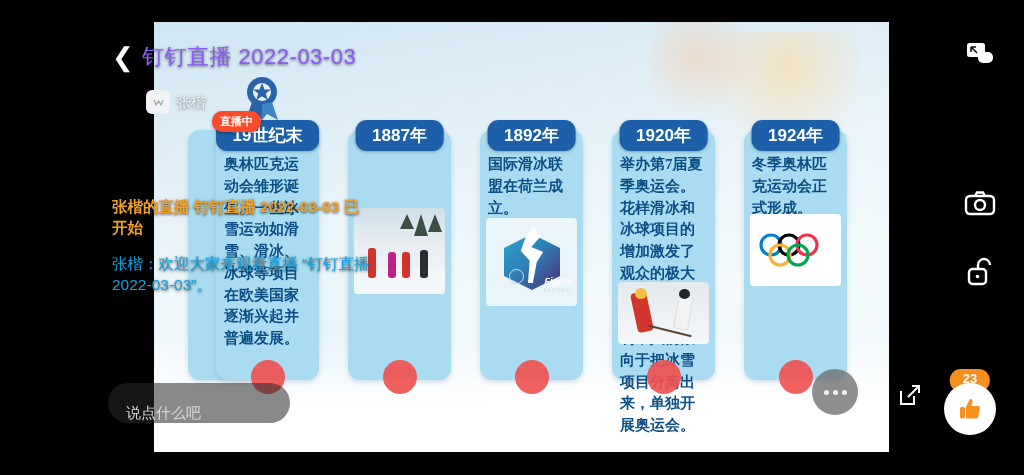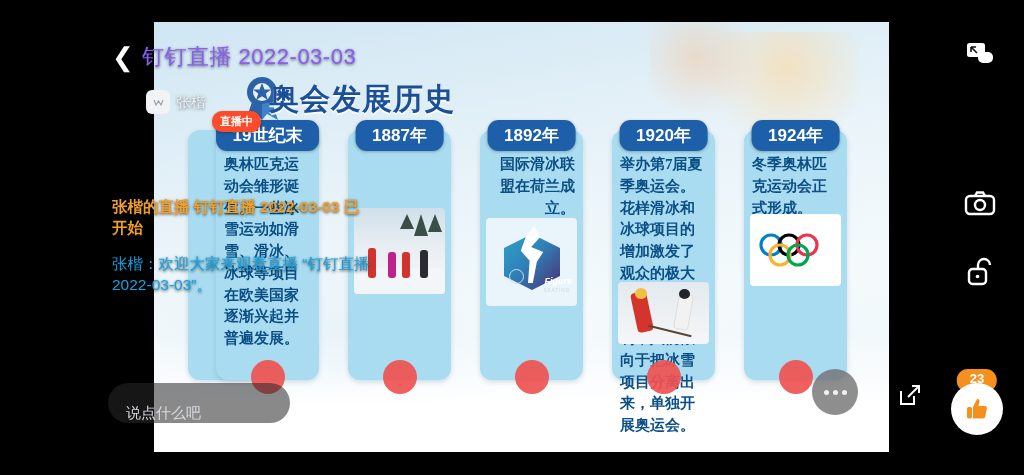--- a/index.html
+++ b/index.html
@@ -50,21 +50,21 @@
   
   .cards { position:absolute; left:0px; top:92px; width:735px; height:270px; }
   .card {
     position:absolute; top:16px; width:103px; height:250px;
     background:#a9dcf0; border-radius:12px;
     box-shadow: 0 2px 5px rgba(60,110,140,.22);
   }
   .card.c0 { left: 34px; width: 74px; }   
   .card.c1 { left: 62px; }
   .card.c2 { left: 194px; }
-  .card.c3 { left: 326px; text-align: right; }
+  .card.c3 { left: 326px; }
   .card.c4 { left: 458px; }
   .card.c5 { left: 590px; }
   .badge {
     position:absolute; left:50%; transform:translateX(-50%); top:-10px;
     background:#1d5fa8; color:#fff; font-size:17px; font-weight:bold;
     padding:4px 17px; border-radius:11px; white-space:nowrap;
     box-shadow:0 1px 3px rgba(0,0,0,.25);
   }
   .card-text {
     position:absolute; left:8px; right:8px; top:24px;
@@ -162,21 +162,21 @@
 
   
   .rail-btn {
     position:absolute; right:18px; width:52px; height:52px;
     display:flex; align-items:center; justify-content:center;
   }
   .pip   { top:28px; }
   .cam   { top:178px; }
   .lock  { top:246px; }
 
-  .like-wrap { position:absolute; right:16px; bottom:40px; width:62px; height:66px;margin-top:8px; }
+  .like-wrap { position:absolute; right:23px; bottom:40px; width:62px; height:66px;margin-top:8px; }
   .like-count {
     position:absolute; left:50%; transform:translateX(-50%); top:0;
     background:#f5901e; color:#fff; font-size:13px; font-weight:bold;
     padding:2px 13px 6px; border-radius:11px; z-index:1;
   }
   .like-circle {
     position:absolute; left:50%; transform:translateX(-50%); top:14px;
     width:52px;height:52px;border-radius:50%;background:#fff;
     display:flex;align-items:center;justify-content:center; z-index:2;
   }
@@ -193,21 +193,20 @@
     <div class="snowy-bottom"></div>
 
     <svg class="title-ribbon" viewBox="0 0 52 46">
       <circle cx="26" cy="18" r="15" fill="#2a63a8"></circle>
       <circle cx="26" cy="18" r="9" fill="#ffffff" opacity=".9"></circle>
       <polygon points="16,28 10,46 21,40 26,46 26,30" fill="#2a63a8"></polygon>
       <polygon points="36,28 42,46 31,40 26,46 26,30" fill="#3f82c8"></polygon>
       <polygon points="26,9 28.5,15.5 35,15.5 29.8,19.6 31.8,26 26,22.2 20.2,26 22.2,19.6 17,15.5 23.5,15.5" fill="#2a63a8"></polygon>
     </svg>
 
-    <div class="slide-title">奥会发展历史</div>
 
     <div class="cards">
 
       <div class="card c0"></div>
 
       <div class="card c1">
         <div class="badge">19世纪末</div>
         <div class="card-text">奥林匹克运动会雏形诞生。一些冰雪运动如滑雪、滑冰、冰球等项目在欧美国家逐渐兴起并普遍发展。</div>
         <div class="dot"></div>
       </div>

